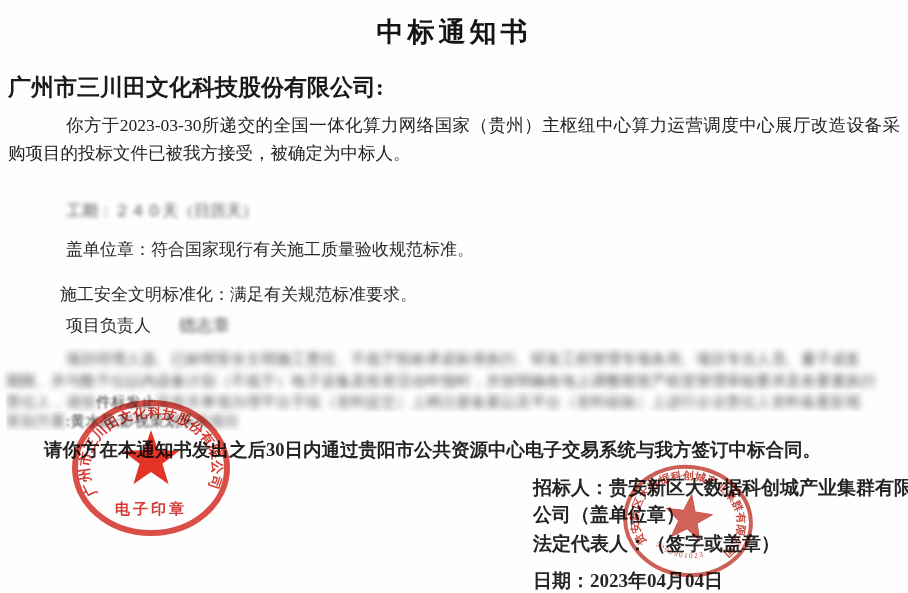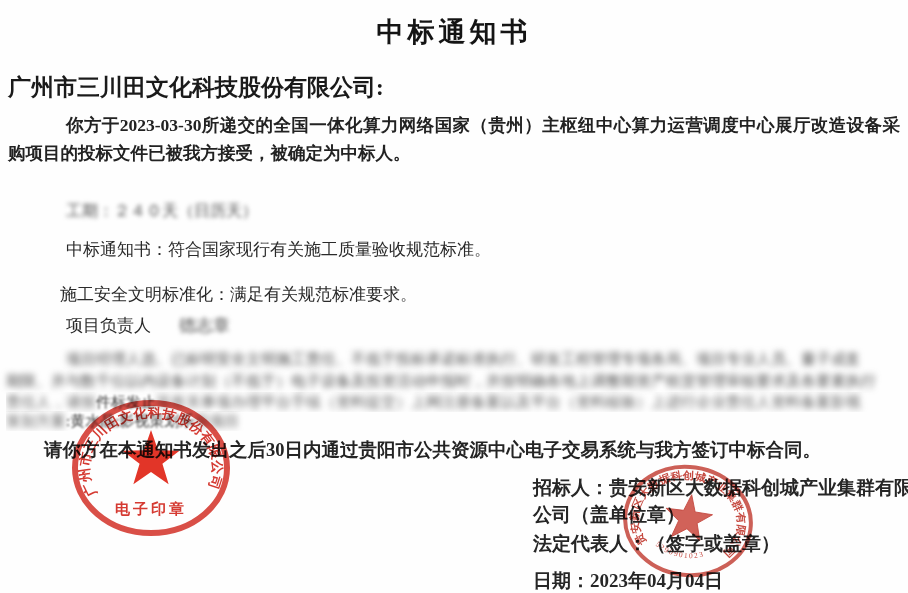--- a/index.html
+++ b/index.html
@@ -16,21 +16,21 @@
   .doc-title{
     left:0;top:14px;width:908px;text-align:center;
     font-size:27px;font-weight:bold;letter-spacing:4px;color:#141414;
   }
   .addressee{
     left:8px;top:72px;font-size:23px;font-weight:bold;color:#1a1a1a;
   }
   .para1{
     left:8px;top:112px;width:892px;
     font-size:17.5px;line-height:27.5px;text-indent:58px;
-    color:#222;text-align:justify;font-weight:bold;
+    color:#222;text-align:justify;
   }
   .bid-price{left:66px;top:169px;font-size:17.5px;font-weight:bold;color:#1d1d1d;}
   .line{font-size:17px;color:#2a2a2a;}
   .quality{left:66px;top:238px;}
   .safety{left:60px;top:283px;}
   .manager-row{left:66px;top:314px;font-size:17px;color:#2a2a2a;}
   .manager-row .name{display:inline-block;margin-left:28px;}
   .blur-heavy{filter:blur(3px);color:#5a5a5a;}
   .blur-med{filter:blur(2.1px);color:#4a4a4a;}
   .blur-light{filter:blur(1.1px);color:#3a3a3a;}
@@ -63,21 +63,21 @@
 
   <div class="abs doc-title">中标通知书</div>
 
   <div class="abs addressee">广州市三川田文化科技股份有限公司:</div>
 
   <div class="abs para1">你方于2023-03-30所递交的全国一体化算力网络国家（贵州）主枢纽中心算力运营调度中心展厅改造设备采购项目的投标文件已被我方接受，被确定为中标人。</div>
 
 
   <div class="abs line blur-med" style="left:66px;top:201px;font-size:16px;">工期：２４０天（日历天）</div>
 
-  <div class="abs line quality">中标通知书：符合国家现行有关施工质量验收规范标准。</div>
+  <div class="abs line quality">盖单位章：符合国家现行有关施工质量验收规范标准。</div>
 
   <div class="abs line safety">施工安全文明标准化：满足有关规范标准要求。</div>
 
   <div class="abs manager-row">
     <span>项目负责人</span><span class="name blur-med">德志章</span>
   </div>
 
   <div class="abs blur-line bl1 blur-heavy">项目经理人选、已标明安全文明施工责任、不低于投标承诺标准执行、研发工程管理专项各局、项目专业人员、量子成套项目负责人（进行的</div>
   <div class="abs blur-line bl2 blur-heavy">期限、并与数千位以内设备计划（不低于）电子设备及投资活动申报时，并按明确各地上调整期资产租赁管理审核要求及各要素执行</div>
   <div class="abs blur-line bl3">

